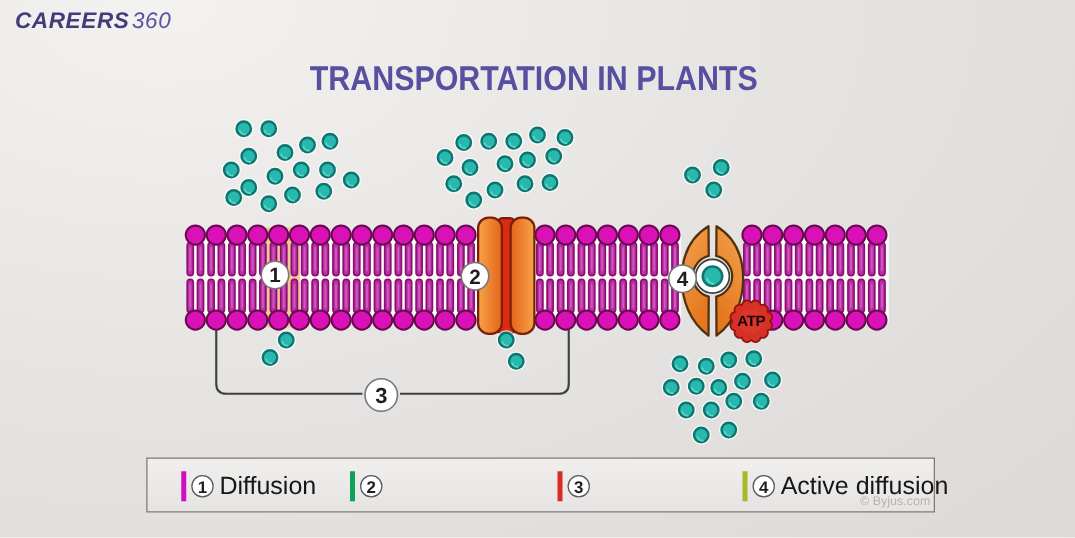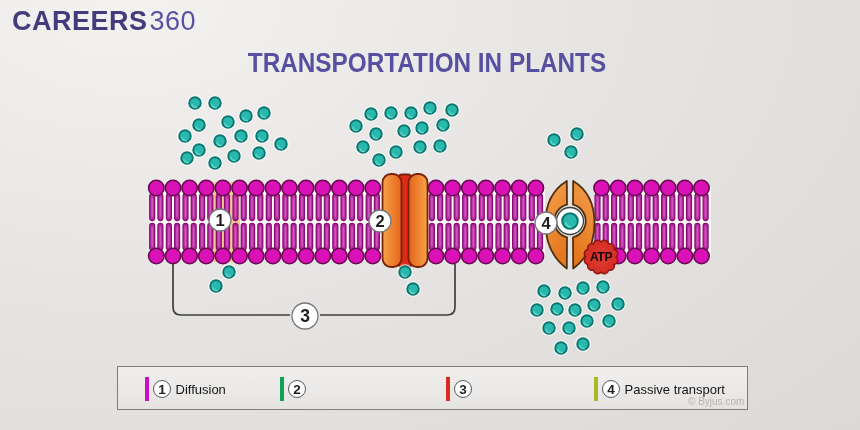--- a/index.html
+++ b/index.html
@@ -1,27 +1,27 @@
 <!DOCTYPE html>
 <html><head>
 <meta charset="utf-8">
 <style>
   html,body { margin:0; padding:0; }
   body { width:860px; height:430px; overflow:hidden;
         font-family:"Liberation Sans", sans-serif;
         background: radial-gradient(ellipse 1000px 620px at 15% 0%, #f4f2f1 0%, #e6e4e2 50%, #dcd9d7 100%); }
   .wrap { position:relative; width:860px; height:430px; }
-  .logo { position:absolute; left:12px; top:6px; font-size:27px; font-weight:bold; letter-spacing:0.5px; color:#433c7b; }
+  .logo { position:absolute; left:12px; top:6px; font-size:18px; font-weight:bold; letter-spacing:0.5px; color:#433c7b;font-style:italic; }
   .logo .thin { font-weight:normal; color:#5a52a0; margin-left:2px; }
   .title { position:absolute; left:-3px; top:47px; width:860px; text-align:center; font-size:27.5px; font-weight:bold; letter-spacing:0px; color:#5750a1; transform:scaleX(0.884); }
   .legend { position:absolute; left:117px; top:366px; width:629px; height:42px; border:1px solid #7e7c7a; background:linear-gradient(#f0efed,#e6e4e2); }
   .li { position:absolute; top:1px; height:42px; display:flex; align-items:center; }
   .bar { width:3.5px; height:24px; margin-right:4.5px; }
   .lc { width:16px; height:16px; border-radius:50%; border:1.5px solid #58595b; background:#fff; color:#1e1e1e; font-size:13.5px; font-weight:bold; display:flex; align-items:center; justify-content:center; margin-right:4.5px; }
-  .lt { font-size:13px; color:#161616; white-space:nowrap; }
+  .lt { font-size:20px; color:#161616; white-space:nowrap; }
   .byj { position:absolute; left:688px; top:396px; font-size:10px; color:#b8b3b0; }
 </style>
 </head>
 <body>
 <div class="wrap">
   <svg width="860" height="430" viewBox="0 0 860 430" style="position:absolute;left:0;top:0">
 
   <defs>
     <g id="lipid">
       <rect x="-6.55" y="6" width="4.9" height="26.5" rx="2.45" fill="#bb2fa6" stroke="#8a0e74" stroke-width="1.3"></rect>
@@ -220,17 +220,17 @@
         <div class="bar" style="background:#0fa05a"></div>
         <div class="lc">2</div>
       </div>
     <div class="li" style="left:328px">
         <div class="bar" style="background:#d92b20"></div>
         <div class="lc">3</div>
       </div>
     <div class="li" style="left:476px">
         <div class="bar" style="background:#a8b827"></div>
         <div class="lc">4</div>
-        <div class="lt">Passive transport</div>
+        <div class="lt">Active diffusion</div>
       </div>
   </div>
   <div class="byj">© Byjus.com</div>
 </div>
 
 </body></html>

